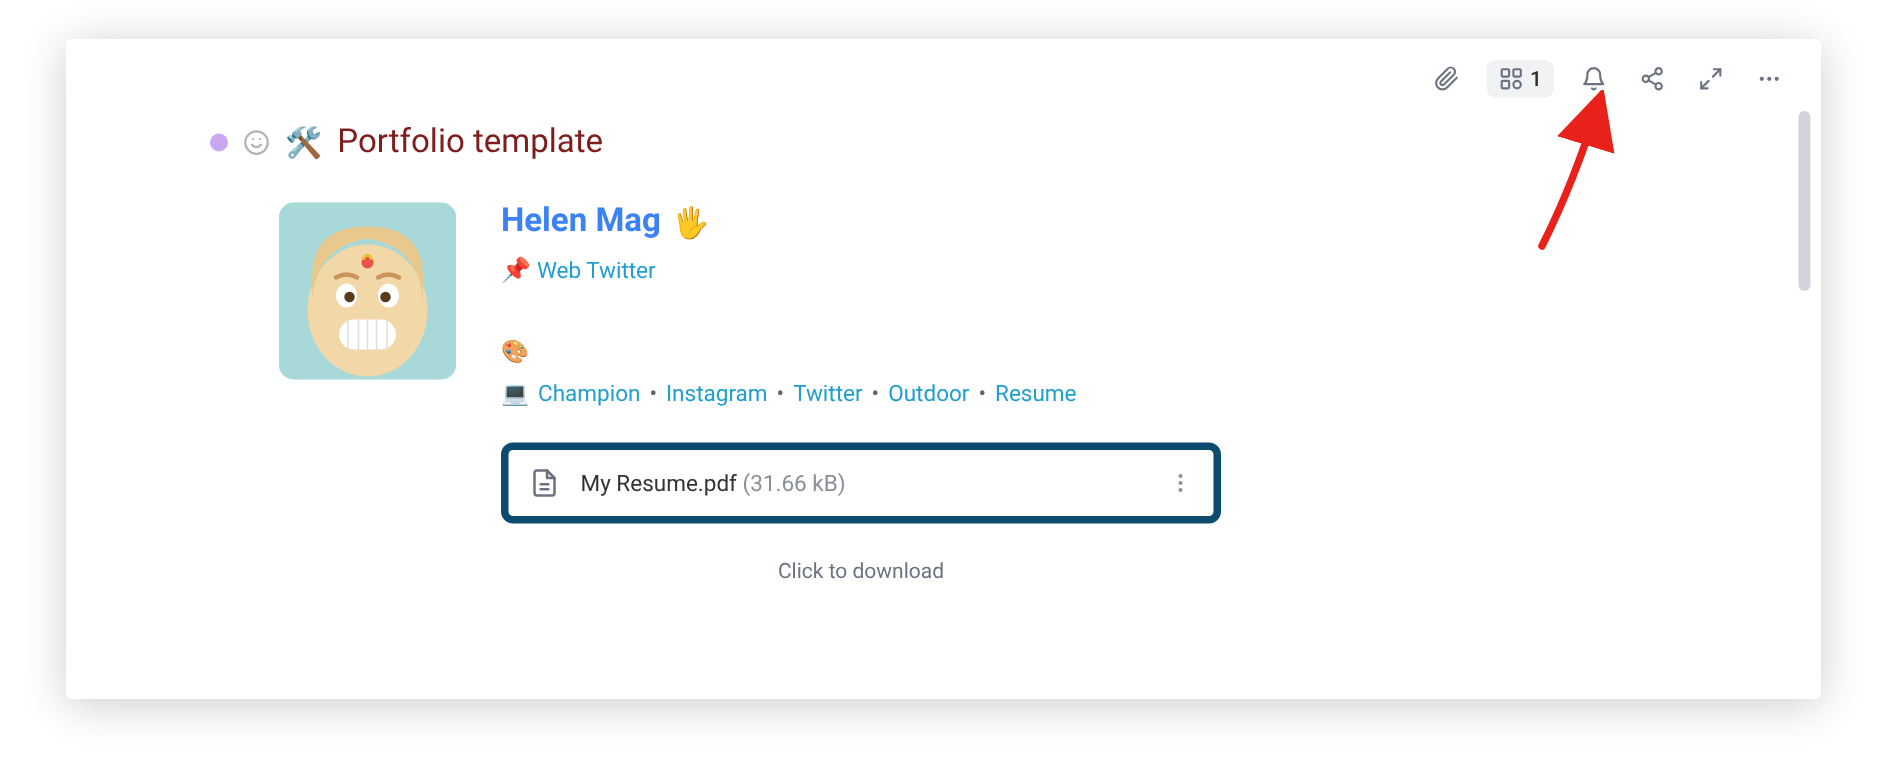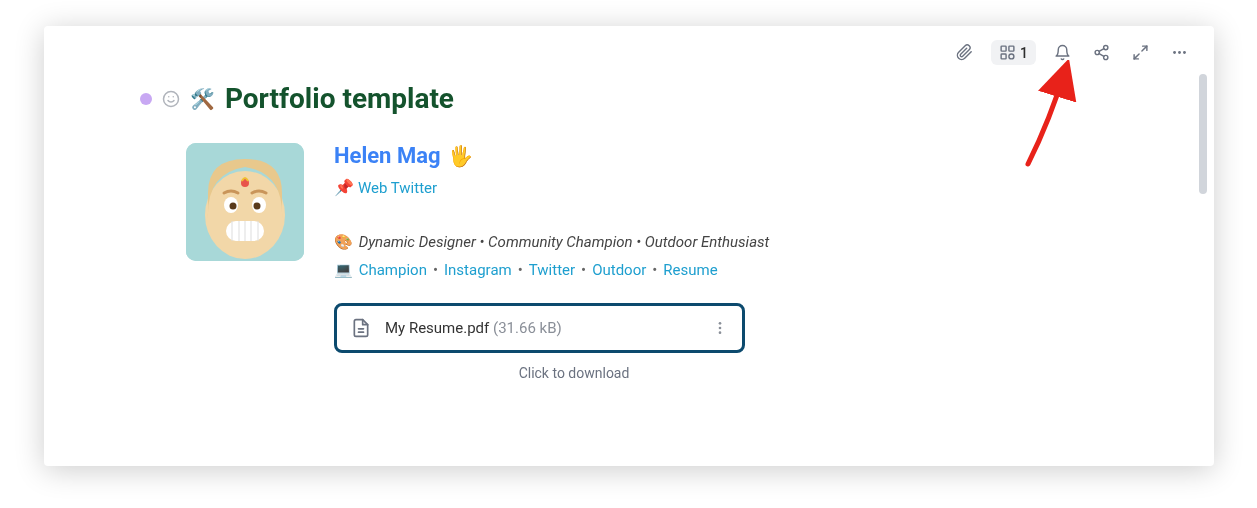--- a/index.html
+++ b/index.html
@@ -58,23 +58,23 @@
       gap: 10px;
       margin-bottom: 28px;
     }
     .dot {
       width: 12px; height: 12px;
       border-radius: 50%;
       background: #c8a8f3;
     }
     .title-emoji { font-size: 20px; }
     .page-title {
-      font-size: 28px;
-      font-weight: 700;
-      color: #14532d;
+      font-size: 22px;
+      font-weight: 400;
+      color: #7f1d1d;
     }
     .profile-row {
       display: flex;
       gap: 30px;
       padding-left: 46px;
     }
     .avatar {
       width: 118px;
       height: 118px;
       border-radius: 10px;
@@ -119,36 +119,36 @@
     .social-row {
       display: flex;
       align-items: center;
       gap: 6px;
       margin-bottom: 24px;
       font-size: 15px;
       color: #444;
     }
     .sep { color: #666; }
     .file-card {
-      border: 3px solid #0c4a6e;
+      border: 5px solid #0c4a6e;
       border-radius: 8px;
       padding: 12px 14px;
       display: flex;
       align-items: center;
       gap: 14px;
-      width: 411px;
+      width: 480px;
     }
     .file-name { color: #333; font-size: 15px; }
     .file-size { color: #8a8f98; }
     .file-menu { margin-left: auto; color: #8a8f98; cursor: pointer; }
     .download-hint {
       text-align: center;
       color: #6b7280;
       font-size: 14px;
-      margin-top: 12px;
+      margin-top: 24px;
       width: 480px;
     }
     .arrow {
       position: absolute;
       top: 34px;
       right: 124px;
       pointer-events: none;
     }
     .scrollbar-track {
       position: absolute;
@@ -274,21 +274,20 @@
         <div class="name-row">
           <span class="name">Helen Mag</span>
           <span style="font-size:20px;">🖐️</span>
         </div>
         <div class="pin-row">
           <span>📌</span>
           <span class="link">Web Twitter</span>
         </div>
         <div class="tagline-row">
           <span>🎨</span>
-          <span class="tagline">Dynamic Designer • Community Champion • Outdoor Enthusiast</span>
         </div>
         <div class="social-row">
           <span>💻</span>
           <span class="link">Champion</span>
           <span class="sep">•</span>
           <span class="link">Instagram</span>
           <span class="sep">•</span>
           <span class="link">Twitter</span>
           <span class="sep">•</span>
           <span class="link">Outdoor</span>

